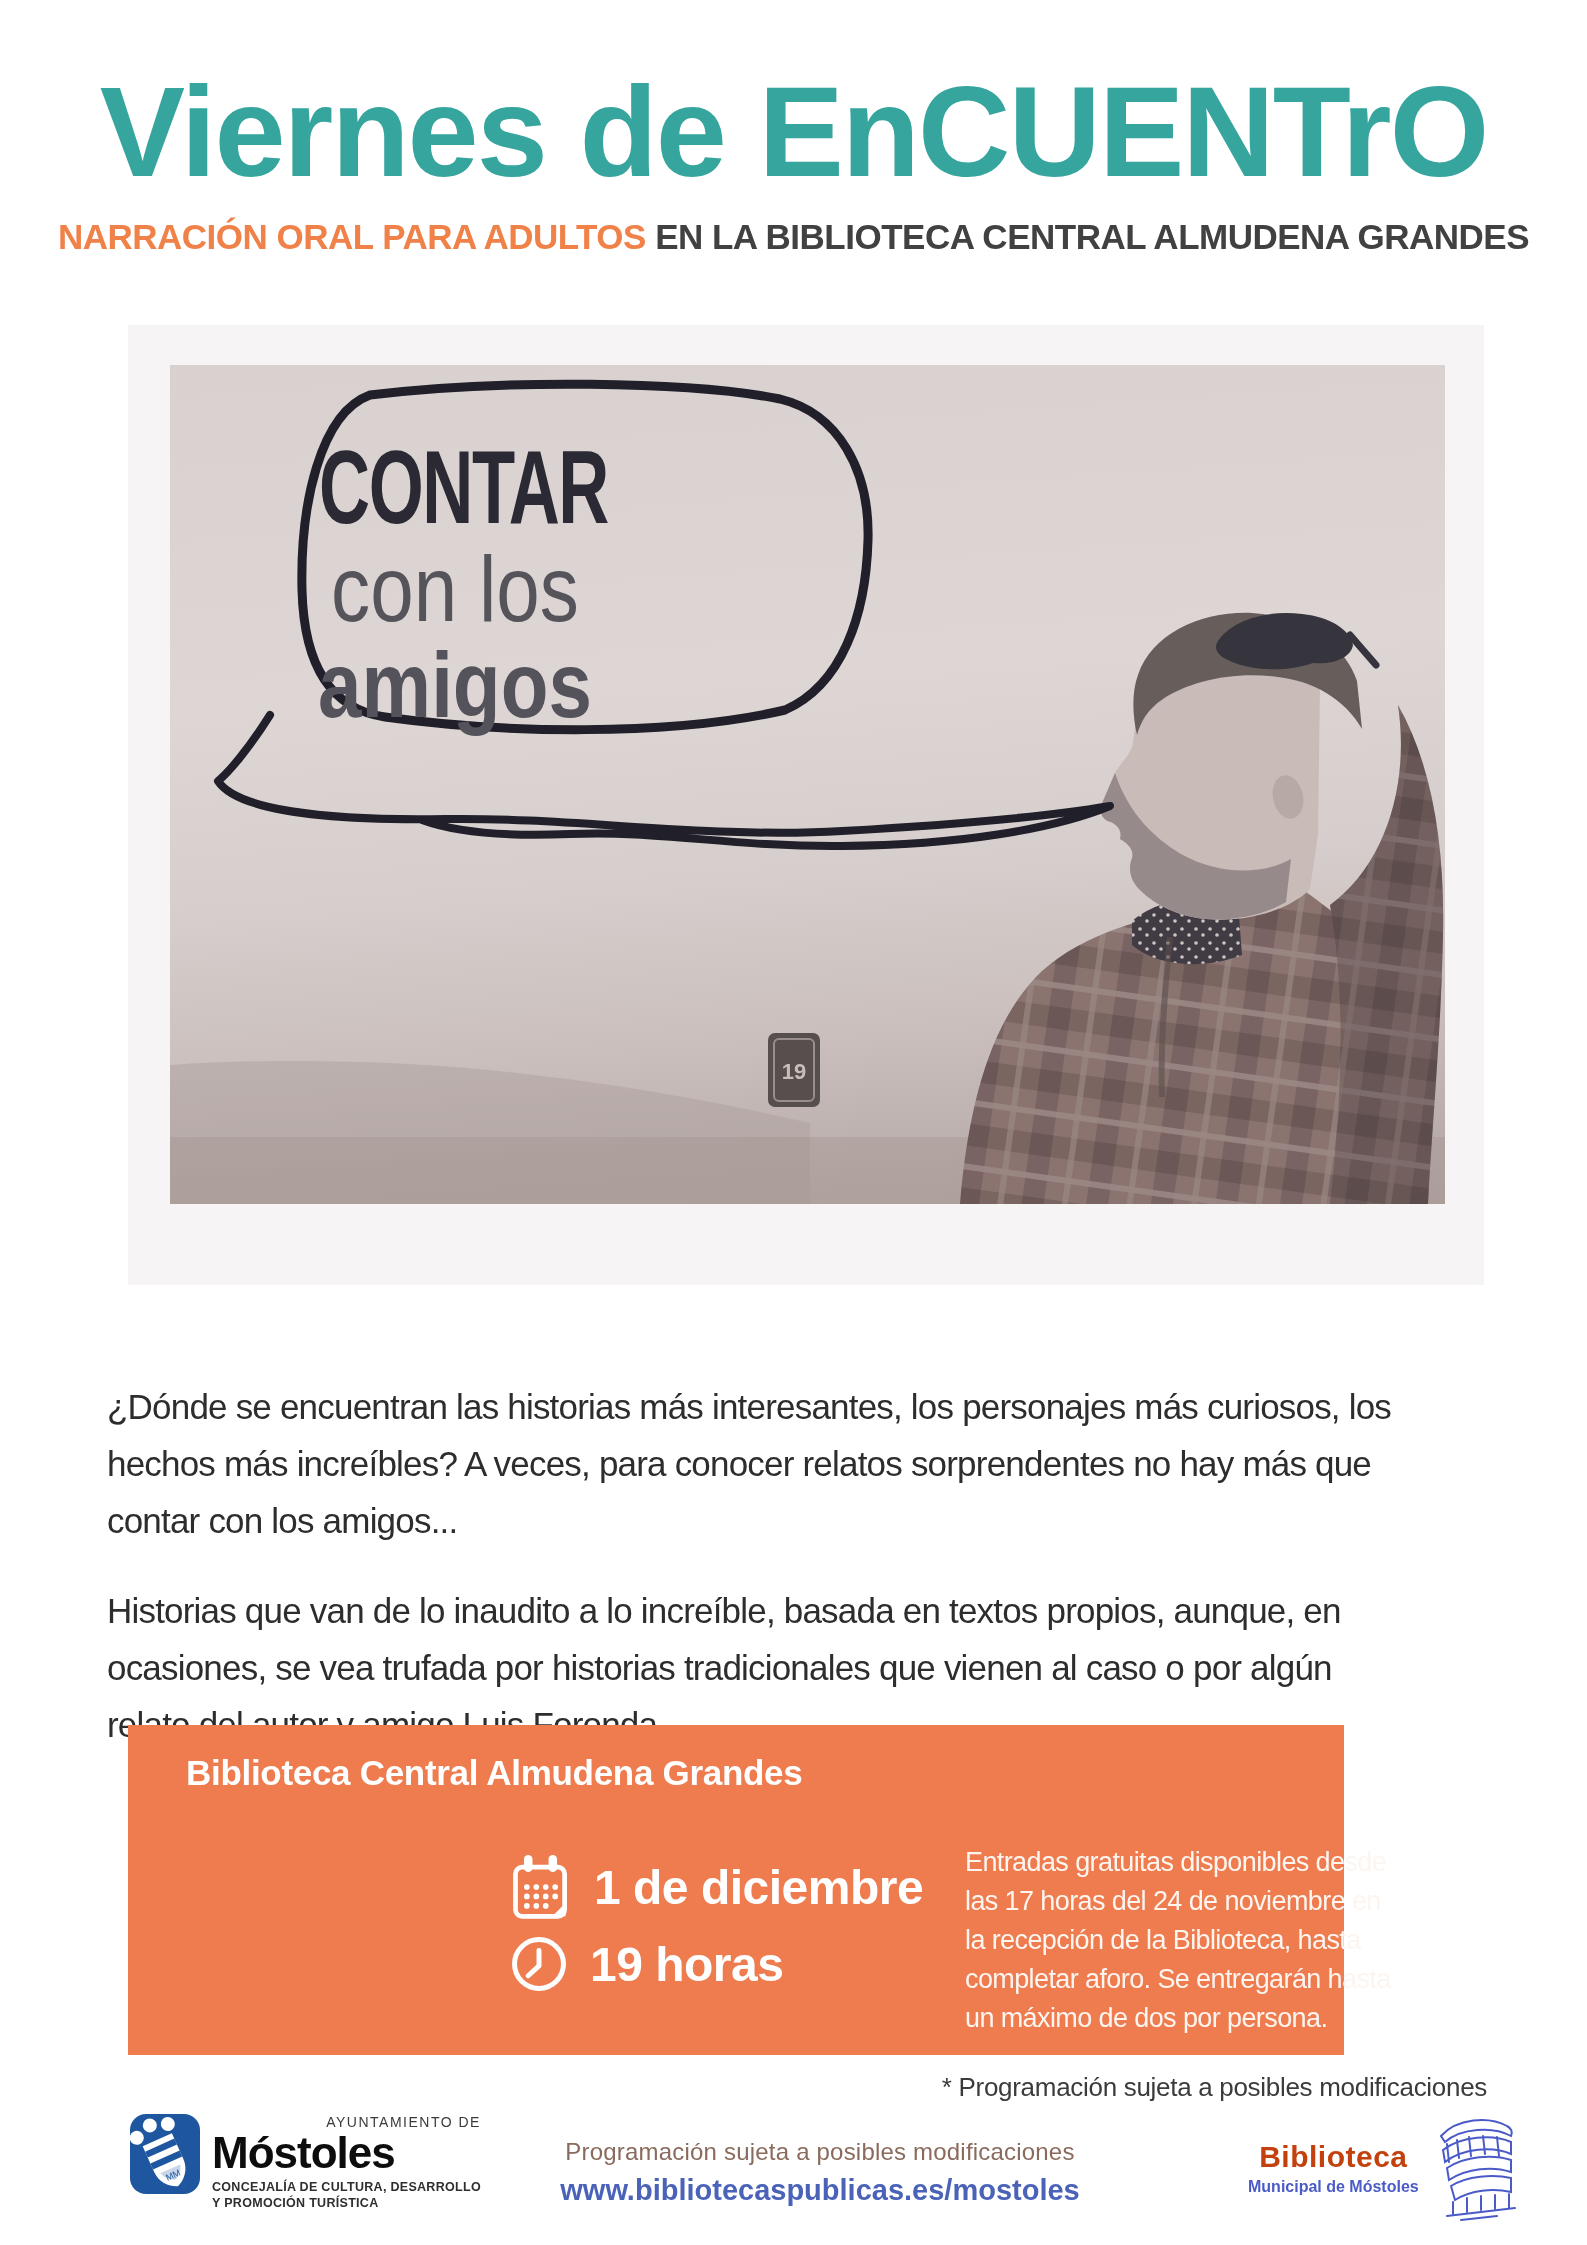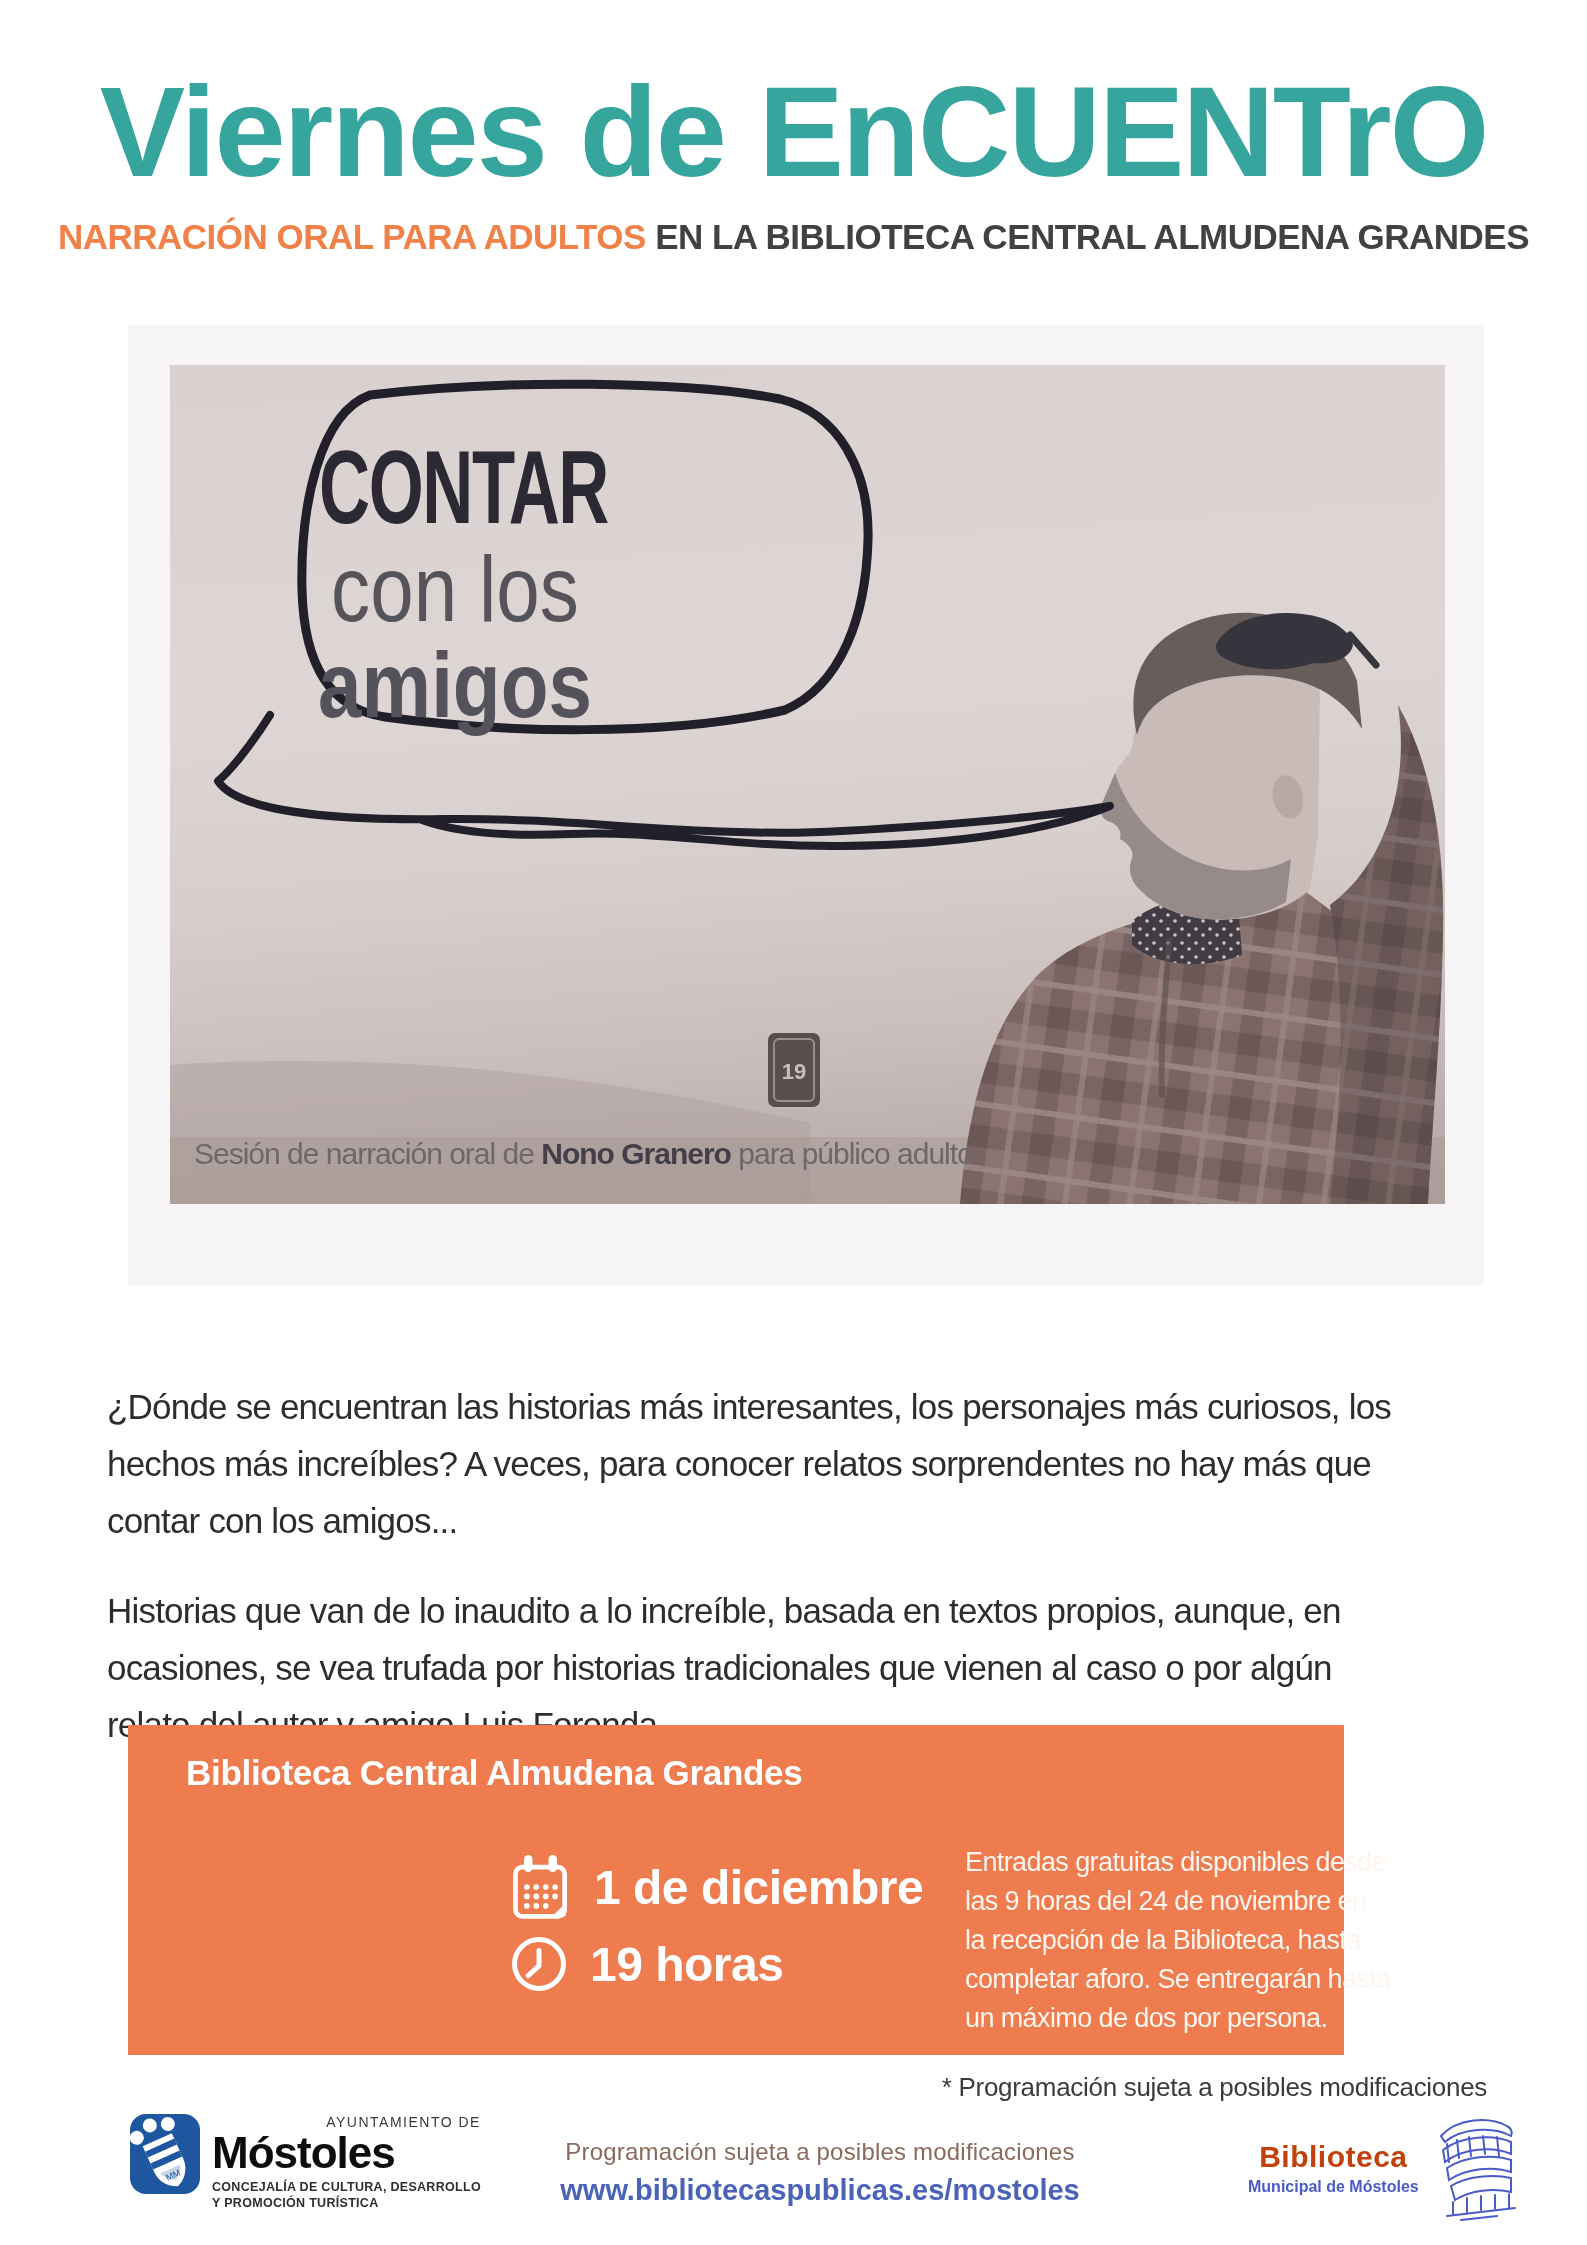--- a/index.html
+++ b/index.html
@@ -153,23 +153,20 @@
           <path stroke-width="8" d="M 100,350 C 78,385 58,408 48,416 C 66,444 150,456 275,454 C 400,452 540,474 672,466 C 780,460 876,452 940,441 C 884,464 790,480 672,481 C 560,482 488,465 400,469 C 330,472 282,466 252,455"></path>
         </g>
       </svg>
 
       <div class="bubble-text">
         <div class="bubble-line1">CONTAR</div>
         <div class="bubble-line2">con los</div>
         <div class="bubble-line3">amigos</div>
       </div>
 
-      <div class="photo-caption">
-        <span>Sesión de narración oral de </span><b>Nono Granero</b><span> para público adulto</span>
-      </div>
     </div>
   </div>
 
   <div class="body-text">
     <p>¿Dónde se encuentran las historias más interesantes, los personajes más curiosos, los
 hechos más increíbles? A veces, para conocer relatos sorprendentes no hay más que
 contar con los amigos...</p>
     <p>Historias que van de lo inaudito a lo increíble, basada en textos propios, aunque, en
 ocasiones, se vea trufada por historias tradicionales que vienen al caso o por algún
 relato del autor y amigo Luis Foronda.</p>
@@ -206,21 +203,21 @@
       <div class="dt-row">
         <svg width="58" height="58" viewBox="0 0 64 64">
           <circle cx="32" cy="32" r="27" fill="none" stroke="#ffffff" stroke-width="5.5"></circle>
           <path d="M 32,17 L 32,34 L 20,45" fill="none" stroke="#ffffff" stroke-width="5.5" stroke-linecap="round" stroke-linejoin="round"></path>
         </svg>
         <span class="dt-label">19 horas</span>
       </div>
     </div>
 
     <div class="tickets">Entradas gratuitas disponibles desde
-las 9 horas del 24 de noviembre en
+las 17 horas del 24 de noviembre en
 la recepción de la Biblioteca, hasta
 completar aforo. Se entregarán hasta
 un máximo de dos por persona.</div>
   </div>
 
   <div class="note">* Programación sujeta a posibles modificaciones</div>
 
   <div class="mostoles-logo">
     <svg width="70" height="84" viewBox="0 0 70 84">
       <rect x="0" y="2" width="70" height="80" rx="16" fill="#1e579f"></rect>

